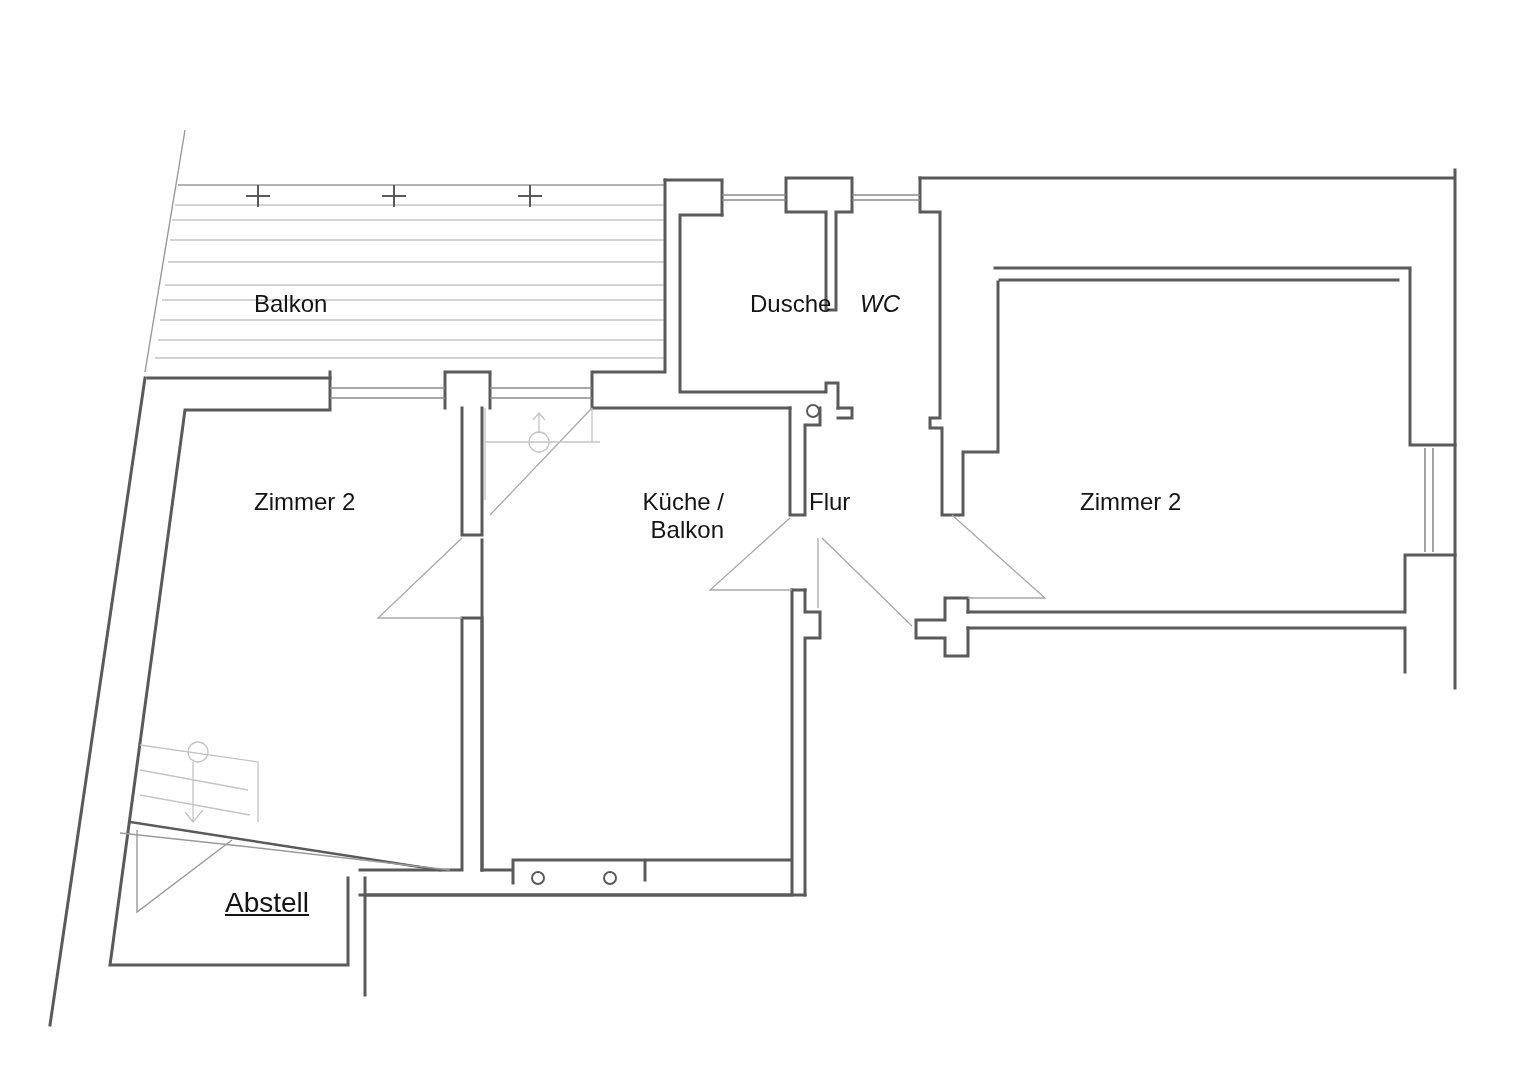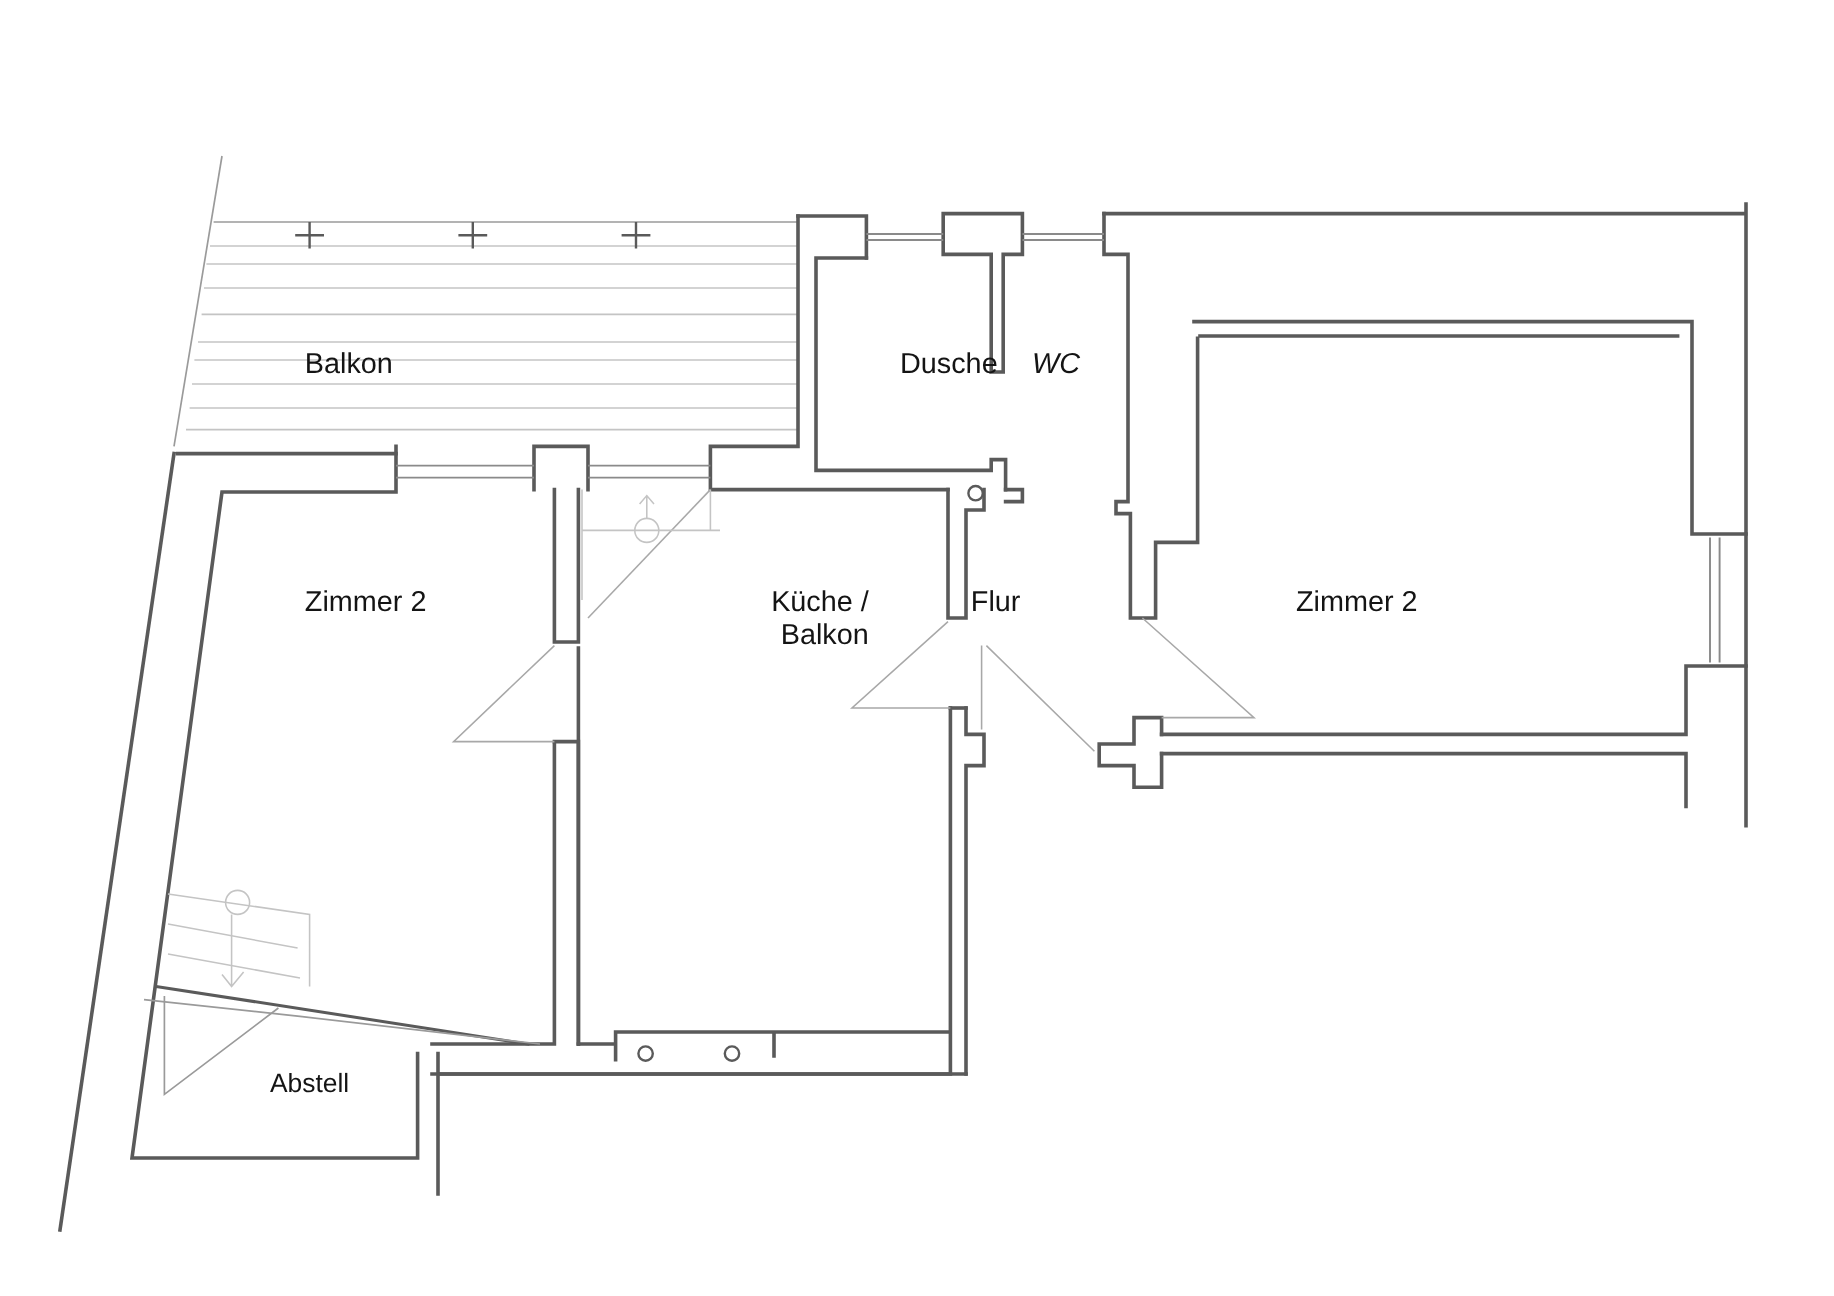--- a/index.html
+++ b/index.html
@@ -12,21 +12,21 @@
     .win { fill: none; stroke: #8a8a8a; stroke-width: 1.6; }
     .label {
       position: absolute;
       font-family: "Liberation Sans", sans-serif;
       font-size: 24px;
       color: #141414;
       line-height: 28px;
       white-space: nowrap;
       text-align: right;
     }
-    .label.small { font-size: 22px; }
+    .label.small { font-size: 28px; text-decoration: underline; }
   </style>
 </head>
 <body>
 
 <svg id="plan" viewBox="0 0 1528 1080" xmlns="http://www.w3.org/2000/svg">
 
   <g>
     <line class="thin" x1="185" y1="130" x2="145" y2="372"></line>
     <line class="wall" x1="145" y1="378" x2="50" y2="1025"></line>
     <line class="thin" x1="178" y1="185" x2="665" y2="185"></line>

